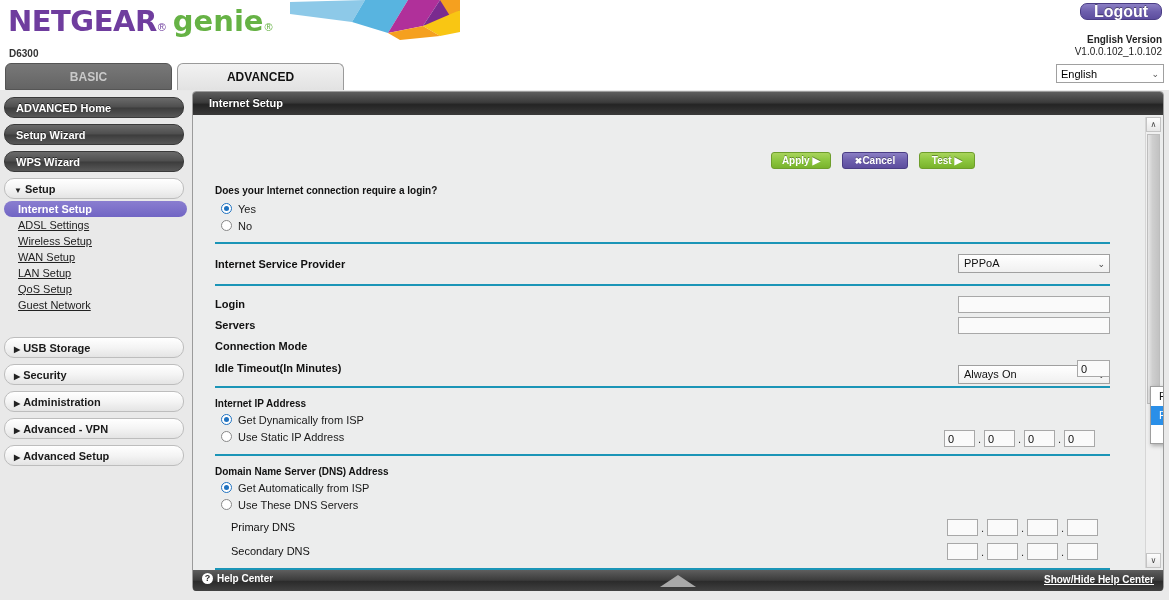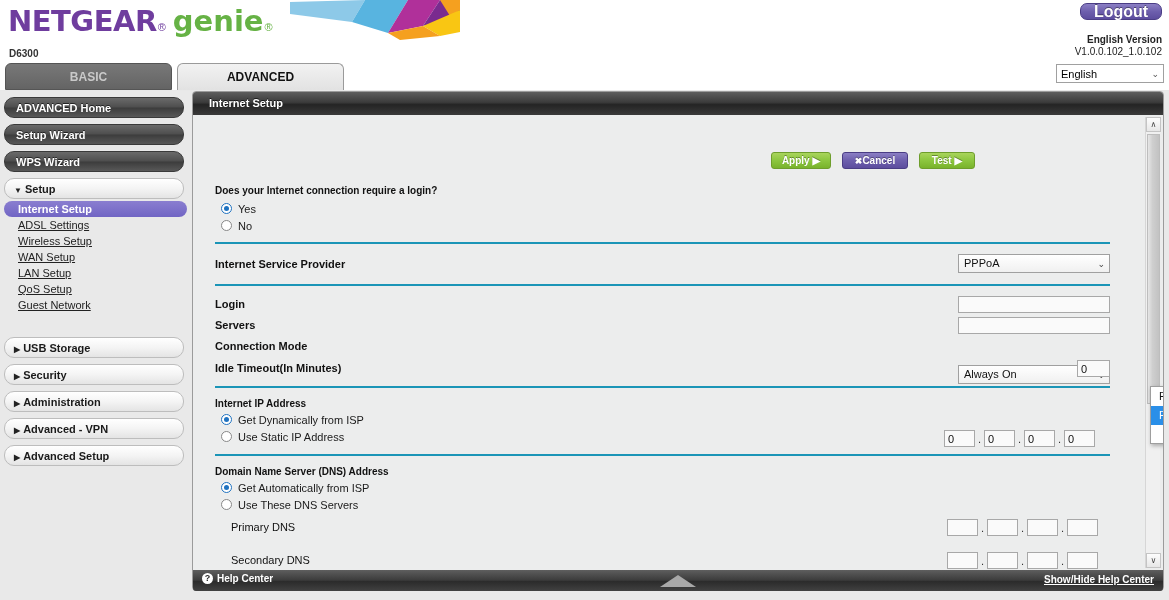--- a/index.html
+++ b/index.html
@@ -671,21 +671,21 @@
             <input class="octet" type="text" value="" style="">
             <span class="dot">.</span>
             <input class="octet" type="text" value="" style="">
             <span class="dot">.</span>
             <input class="octet" type="text" value="" style="">
             <span class="dot">.</span>
             <input class="octet" type="text" value="" style="">
           </span>
         </div>
 
-        <div class="field-row" style="margin-top:14px; height:19px">
+        <div class="field-row" style="margin-top:5px; height:19px">
           <span class="field-label indent">Secondary DNS</span>
           <span class="octets" style="left:754px; top:0;">
             <input class="octet" type="text" value="" style="">
             <span class="dot">.</span>
             <input class="octet" type="text" value="" style="">
             <span class="dot">.</span>
             <input class="octet" type="text" value="" style="">
             <span class="dot">.</span>
             <input class="octet" type="text" value="" style="">
           </span>

